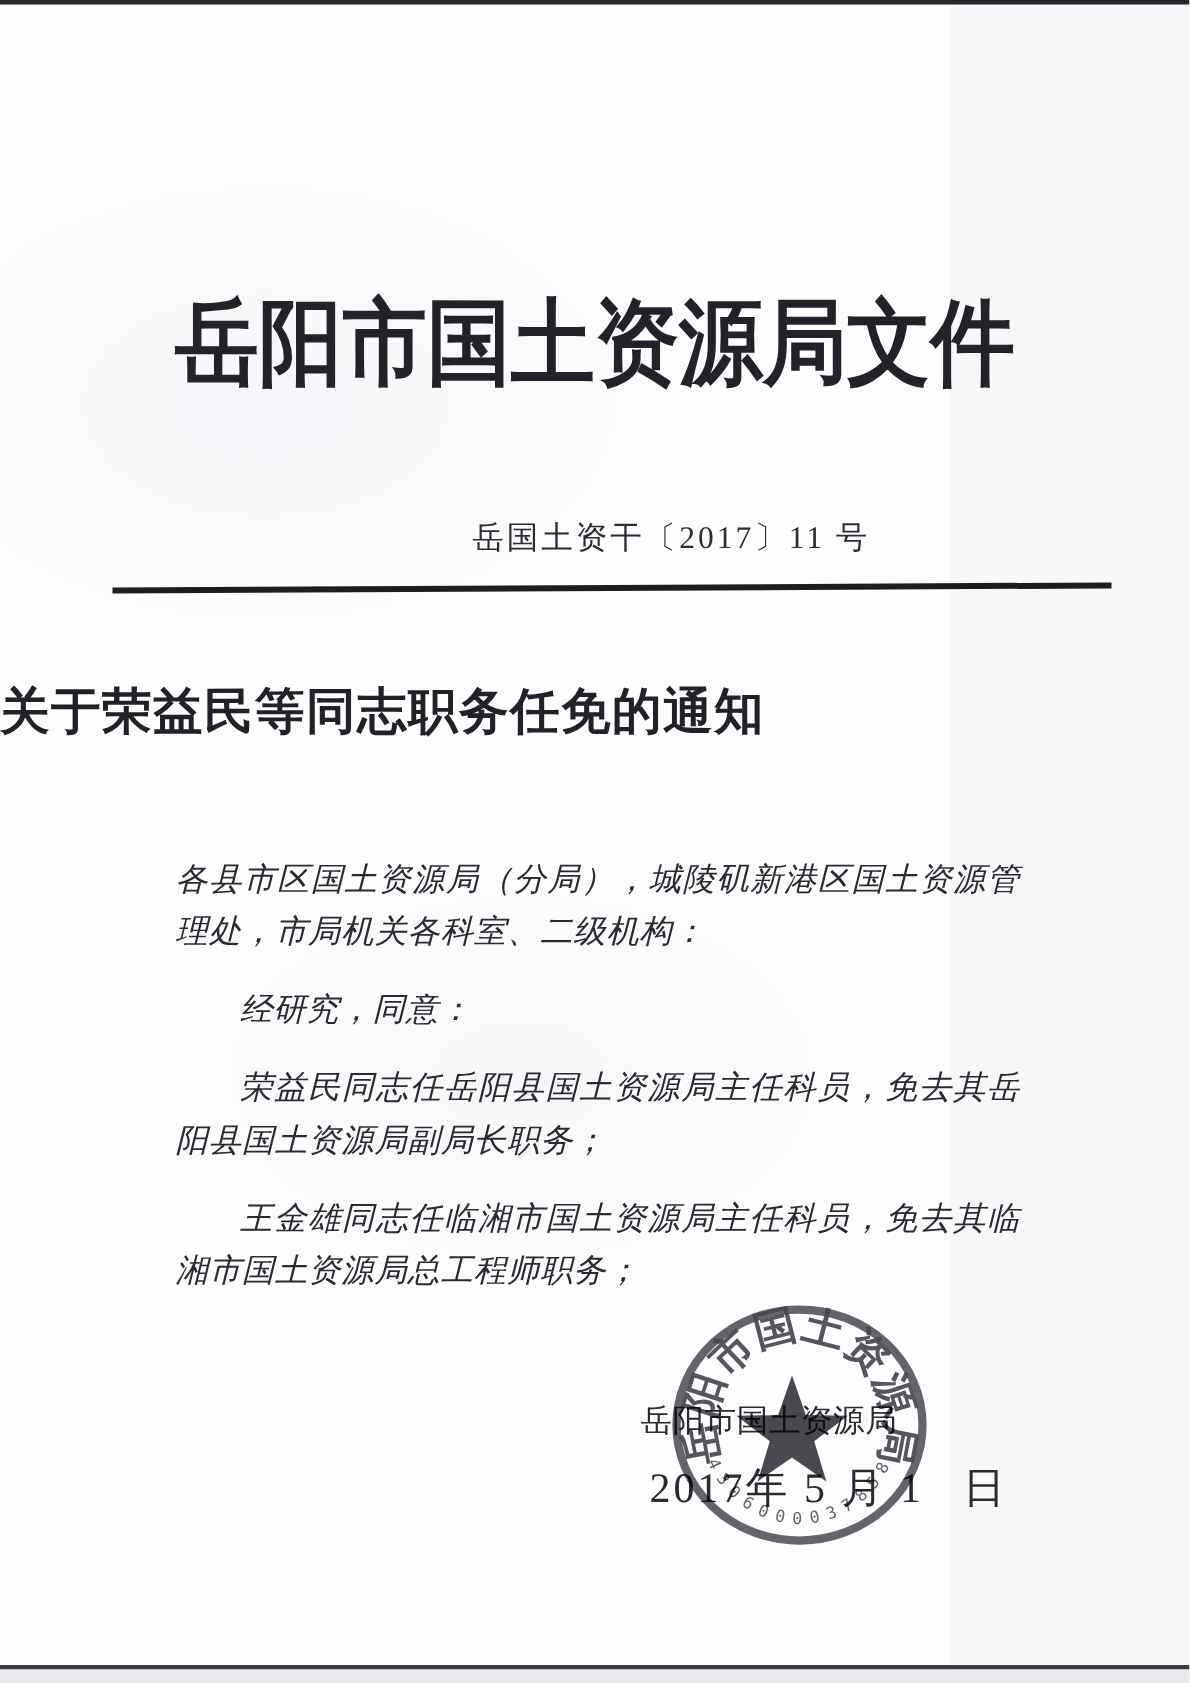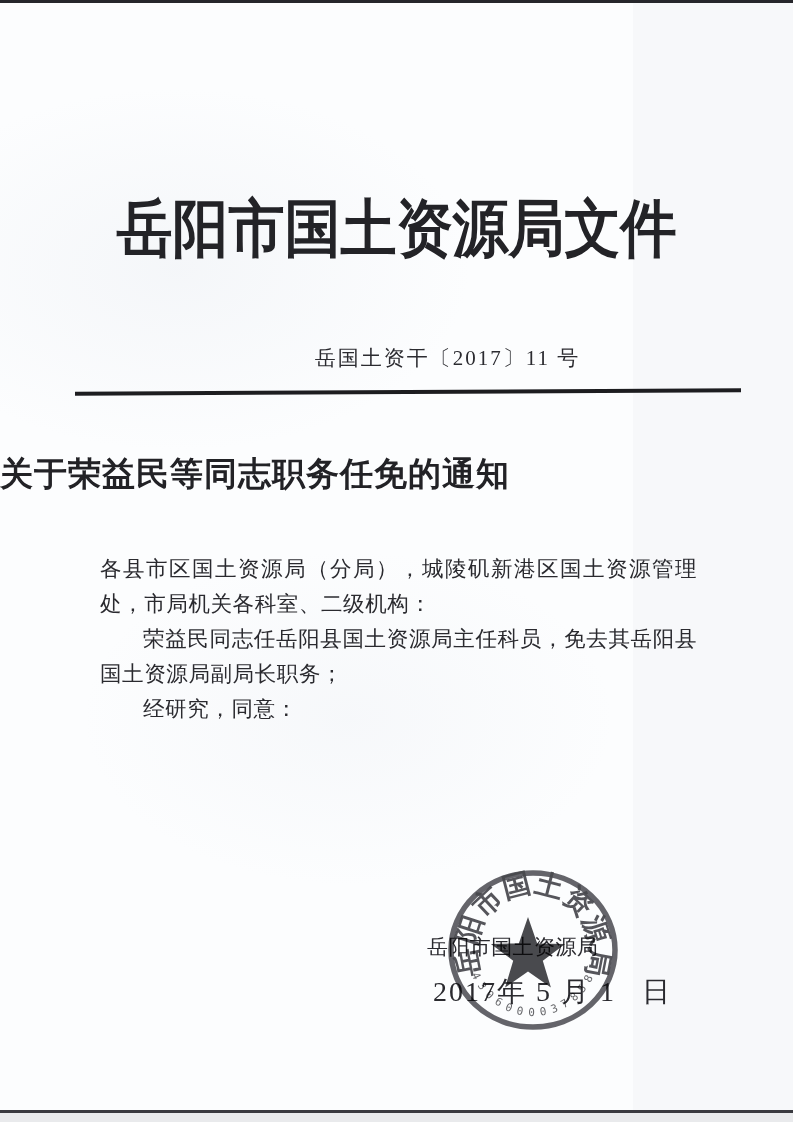--- a/index.html
+++ b/index.html
@@ -54,21 +54,21 @@
     text-align: left;
     font-size: 33px; font-weight: bold; letter-spacing: 1px;
     color: #222226;
   }
   .body-text {
     position: absolute; left: 100px; top: 552px; width: 597px;
     font-size: 21.5px; line-height: 35px; letter-spacing: 0.6px;
     color: #2a2a2f;
     text-align: justify;
   }
-  .body-text p { margin: 0; }
+  .body-text p { margin: 17px; font-style: italic; }
   .body-text p.indent { text-indent: 2em; }
   .signature-block {
     position: absolute; left: 427px; top: 933px; width: 280px;
     font-size: 21px; color: #2a2a2f; letter-spacing: 0.4px;
     white-space: nowrap;
   }
   .date-line {
     position: absolute; left: 433px; top: 973px;
     font-size: 28px; color: #2a2a2f; letter-spacing: 2px;
     white-space: nowrap;
@@ -91,22 +91,23 @@
   <div class="letterhead">岳阳市国土资源局文件</div>
 
   <div class="doc-number">岳国土资干〔2017〕11 号</div>
 
   <div class="rule"></div>
 
   <div class="notice-title">关于荣益民等同志职务任免的通知</div>
 
   <div class="body-text">
     <p>各县市区国土资源局（分局），城陵矶新港区国土资源管理处，市局机关各科室、二级机构：</p>
+    <p class="indent">经研究，同意：</p>
     <p class="indent">荣益民同志任岳阳县国土资源局主任科员，免去其岳阳县国土资源局副局长职务；</p>
-    <p class="indent">经研究，同意：</p>
+    <p class="indent">王金雄同志任临湘市国土资源局主任科员，免去其临湘市国土资源局总工程师职务；</p>
   </div>
 
   <div class="signature-block">岳阳市国土资源局</div>
 
   <div class="date-line">
     <span>2017年 5 月 1</span><span class="gap"></span><span>日</span>
   </div>
 
   <svg class="seal" viewBox="-100 -100 200 200">
 

